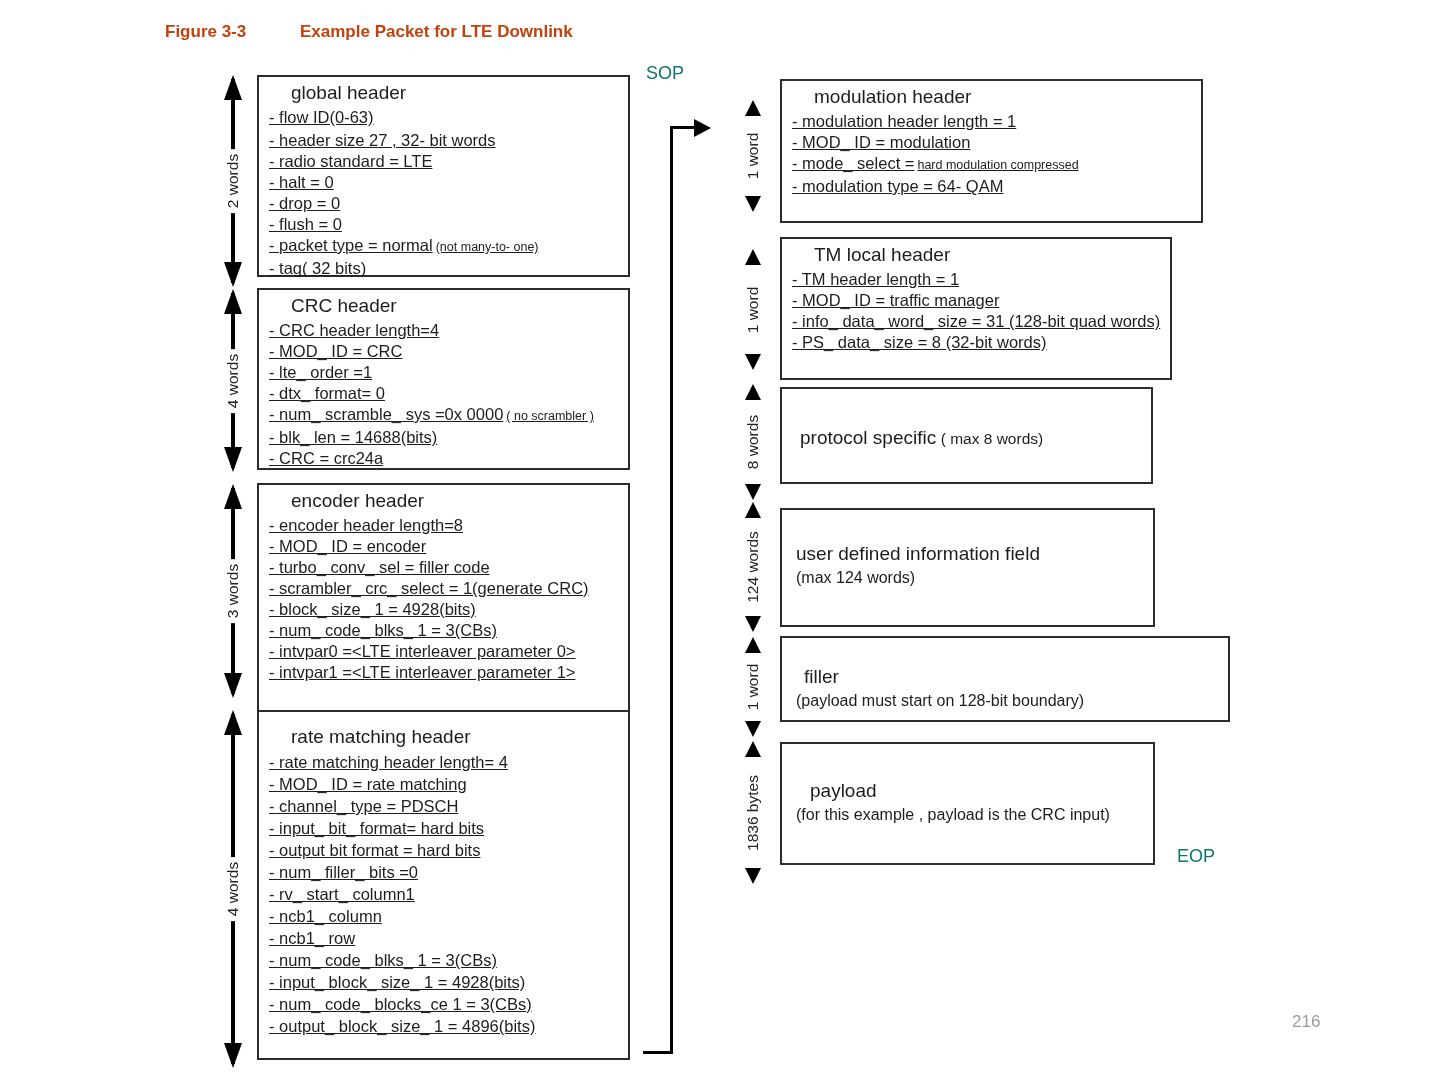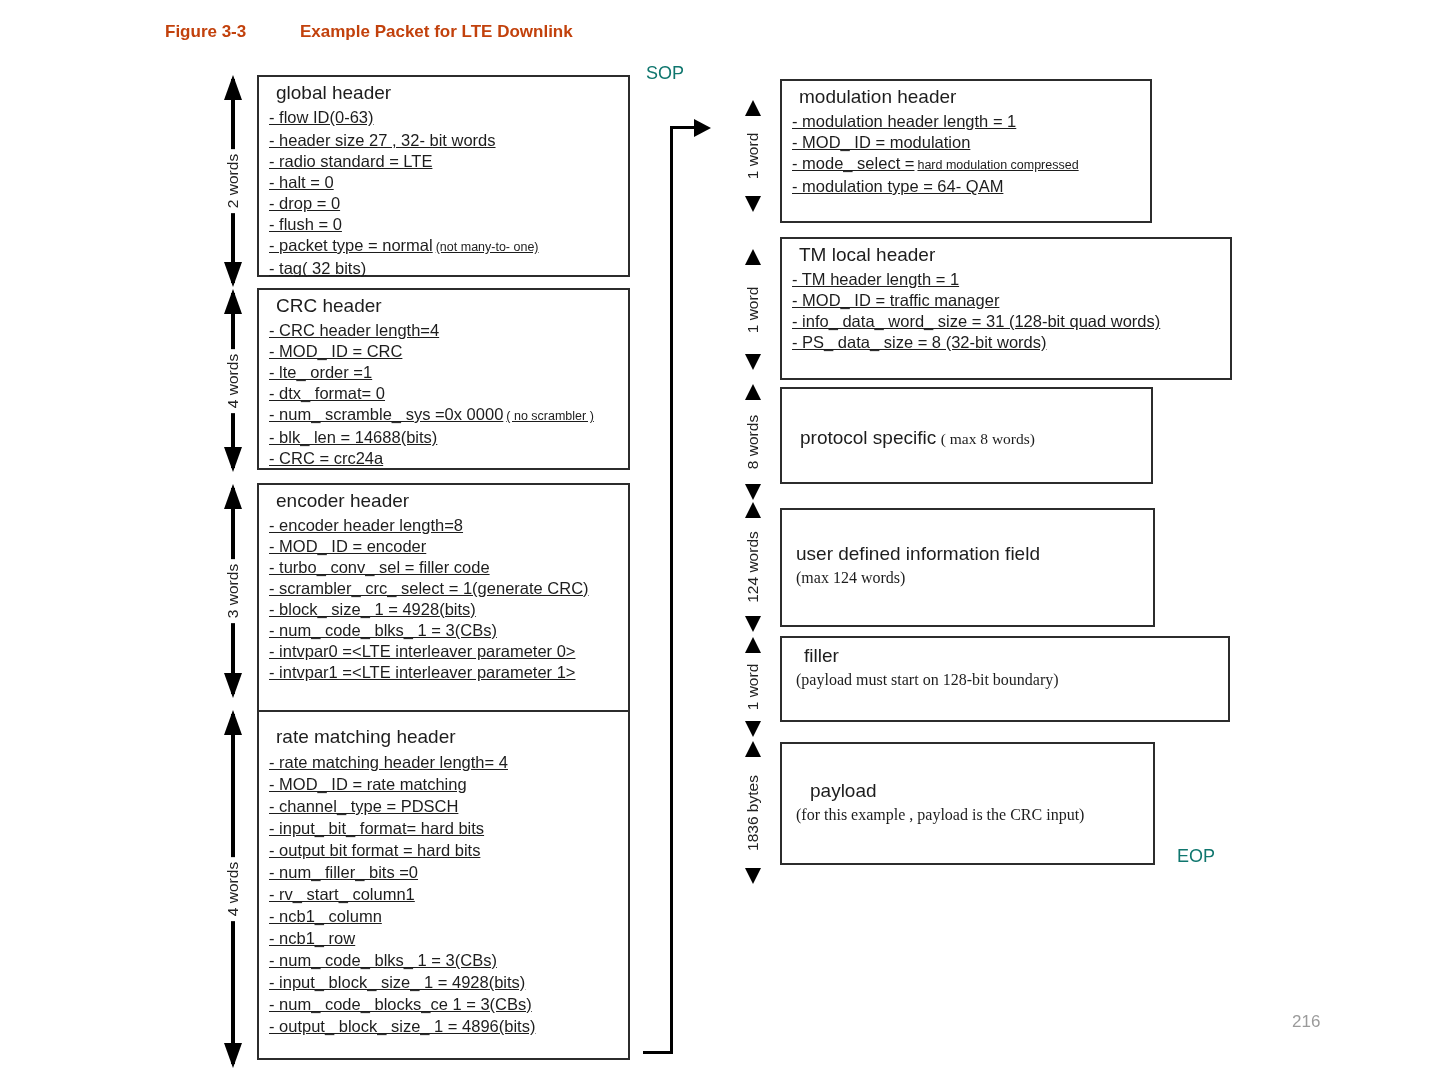--- a/index.html
+++ b/index.html
@@ -4,26 +4,26 @@
 <style>
   html,body{margin:0;padding:0;background:#ffffff;}
   #page{position:relative;width:1440px;height:1080px;background:#fff;overflow:hidden;
         font-family:"Liberation Sans",sans-serif;color:#1d1d1d;}
   .abs{position:absolute;}
   
   .figcap{font-weight:bold;font-size:17px;color:#c2410c;}
   
   .box{position:absolute;border:2px solid #2c2c2c;background:#fff;box-sizing:border-box;
        padding:5px 6px 0 10px;}
-  .box-title{font-size:19px;margin-left:7px;margin-bottom:3px;white-space:nowrap;}
+  .box-title{font-size:19px;margin-left:22px;margin-bottom:3px;white-space:nowrap;}
   .item{font-size:16.5px;line-height:21px;white-space:nowrap;text-decoration:underline;}
   .rate .item{line-height:22px;}
   .rate{padding-top:14px;}
   .note{font-size:12.5px;margin-left:3px;}
-  .subnote{font-size:16px;line-height:24px;white-space:nowrap;font-family:Liberation Serif, serif;}
+  .subnote{font-size:16px;line-height:24px;white-space:nowrap;}
   .plain-title{font-size:19px;line-height:24px;white-space:nowrap;}
   
   .varr{position:absolute;width:20px;}
   .varr .ln{position:absolute;left:50%;top:4px;bottom:4px;width:4px;transform:translateX(-50%);
             background:#000;}
   .varr .tri-up{position:absolute;top:0;left:50%;transform:translateX(-50%);width:0;height:0;
             border-left:9px solid transparent;border-right:9px solid transparent;
             border-bottom:25px solid #000;}
   .varr .tri-down{position:absolute;bottom:0;left:50%;transform:translateX(-50%);width:0;height:0;
             border-left:9px solid transparent;border-right:9px solid transparent;
@@ -158,49 +158,49 @@
     <div class="tri-up"></div>
     <div class="tri-down"></div>
     <span class="lbl">1 word</span>
   </div>
   <div class="varr thin" style="left:743px;top:741px;height:143px;">
     <div class="tri-up"></div>
     <div class="tri-down"></div>
     <span class="lbl">1836 bytes</span>
   </div>
 
-  <div class="box" style="left:780px;top:79px;width:372px;height:144px;">
+  <div class="box" style="left:780px;top:79px;width:423px;height:144px;">
     <div class="box-title">modulation header</div>
     <div class="item"><span class="t">- modulation header length = 1</span></div>
     <div class="item"><span class="t">- MOD_ ID = modulation</span></div>
     <div class="item"><span class="t">- mode_ select =</span><span class="note">hard modulation compressed</span></div>
     <div class="item"><span class="t">- modulation type = 64- QAM</span></div>
   </div>
 
-  <div class="box" style="left:780px;top:237px;width:452px;height:143px;">
+  <div class="box" style="left:780px;top:237px;width:392px;height:143px;">
     <div class="box-title">TM local header</div>
     <div class="item"><span class="t">- TM header length = 1</span></div>
     <div class="item"><span class="t">- MOD_ ID = traffic manager</span></div>
     <div class="item"><span class="t">- info_ data_ word_ size = 31 (128-bit quad words)</span></div>
     <div class="item"><span class="t">- PS_ data_ size = 8 (32-bit words)</span></div>
   </div>
 
   <div class="box" style="left:780px;top:387px;width:373px;height:97px;display:flex;align-items:center;">
     <div style="white-space:nowrap;">
       <span class="plain-title" style="margin-left:8px;">protocol specific</span>
       <span class="subnote" style="font-size:15.5px;">( max 8 words)</span>
     </div>
   </div>
 
   <div class="box" style="left:780px;top:508px;width:375px;height:119px;padding-top:32px;">
     <div class="plain-title" style="margin-left:4px;">user defined information field</div>
     <div class="subnote" style="margin-left:4px;">(max 124 words)</div>
   </div>
 
-  <div class="box" style="left:780px;top:636px;width:450px;height:86px;padding-top:6px;">
+  <div class="box" style="left:780px;top:636px;width:450px;height:86px;padding-top:27px;">
     <div class="plain-title" style="margin-left:12px;">filler</div>
     <div class="subnote" style="margin-left:4px;">(payload must start on 128-bit boundary)</div>
   </div>
 
   <div class="box" style="left:780px;top:742px;width:375px;height:123px;padding-top:35px;">
     <div class="plain-title" style="margin-left:18px;">payload</div>
     <div class="subnote" style="margin-left:4px;">(for this example , payload is the CRC input)</div>
   </div>
 
 </div>

